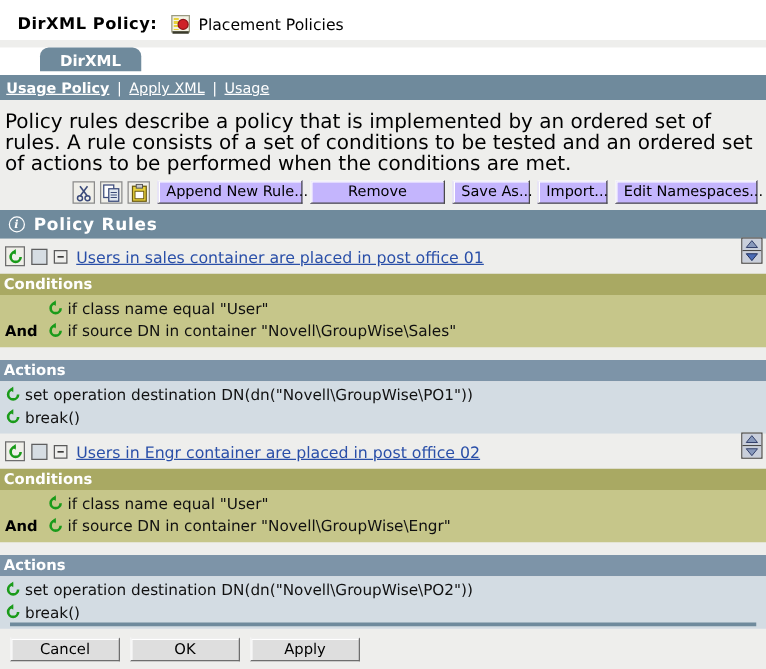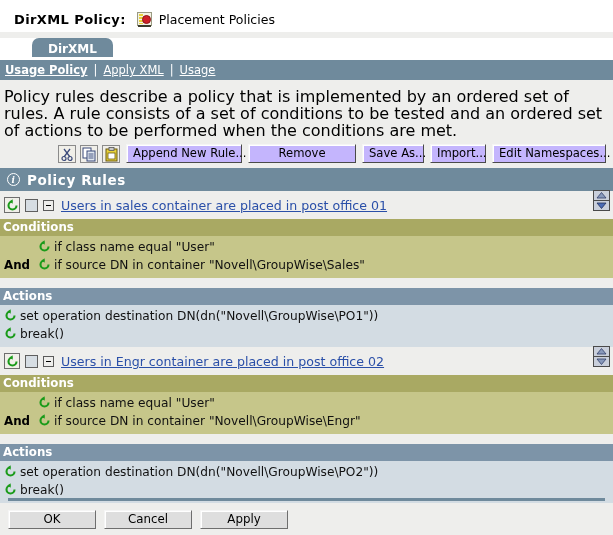--- a/index.html
+++ b/index.html
@@ -549,16 +549,16 @@
           </svg>
         </span>
         <span class="txt">break()</span>
       </div>
     </div>
   </div>
 </div>
 
 <div class="bottom-rule"></div>
 <div class="bottom-buttons">
+  <div class="btm-btn">Cancel</div>
   <div class="btm-btn">OK</div>
-  <div class="btm-btn">Cancel</div>
   <div class="btm-btn">Apply</div>
 </div>
 
 </body></html>

